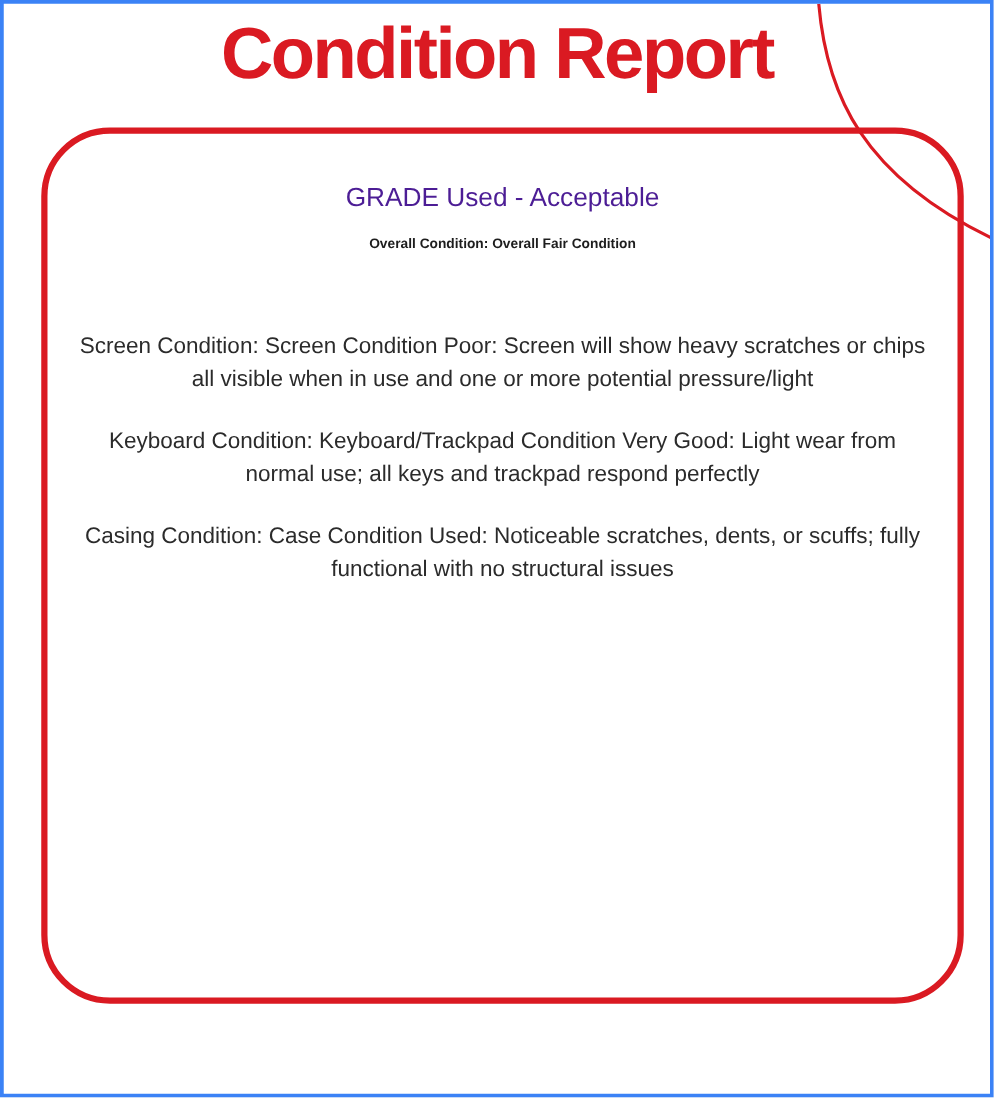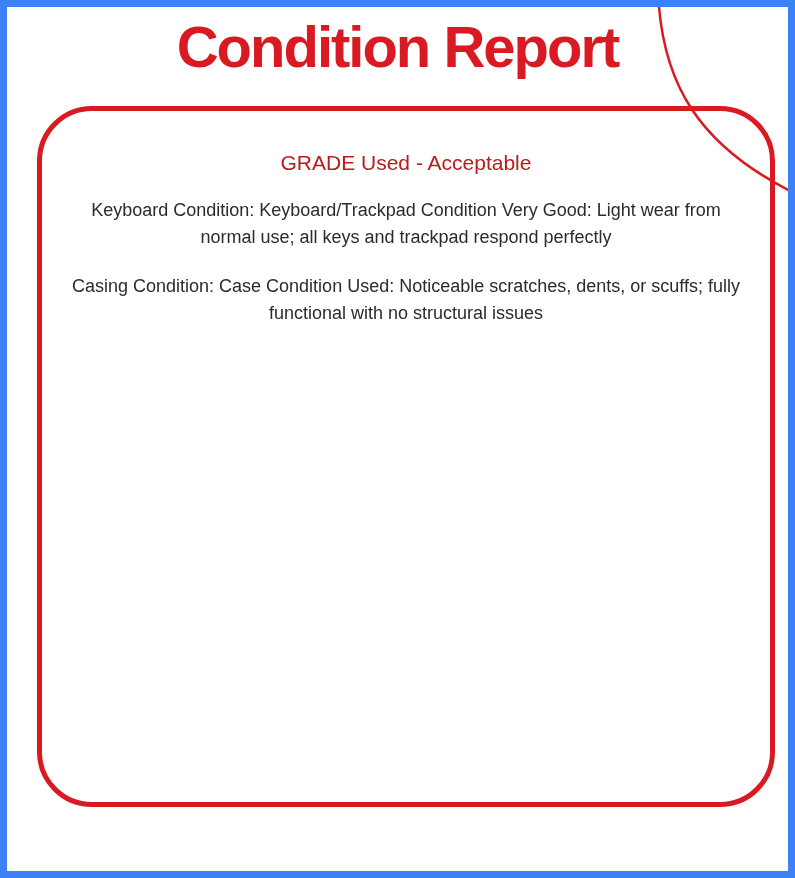--- a/index.html
+++ b/index.html
@@ -6,21 +6,21 @@
     margin: 0;
     padding: 0;
     background: #f3f3f3;
     font-family: "Liberation Sans", sans-serif;
   }
   .canvas {
     position: relative;
     width: 795px;
     height: 878px;
     background: #ffffff;
-    border: 7px solid #3b82f6;
+    border: 3px solid #3b82f6;
     box-sizing: border-box;
     overflow: hidden;
   }
   .swoosh {
     position: absolute;
     top: 0;
     left: 0;
     pointer-events: none;
   }
   .title {
@@ -44,21 +44,21 @@
     height: 701px;
     box-sizing: border-box;
     border: 5px solid #da1a22;
     border-radius: 55px;
     background: #ffffff;
   }
   .grade {
     margin-top: 40px;
     text-align: center;
     font-size: 21px;
-    color: #b91c1c;
+    color: #4c1d95;
   }
   .description {
     width: 680px;
     margin: 60px auto 0 auto;
     text-align: center;
     font-size: 18px;
     line-height: 27px;
     color: #2b2b2b;
   }
   .overall {
@@ -85,21 +85,23 @@
 
 <div class="canvas">
 
   <h1 class="title">Condition Report</h1>
 
   <div class="report-box">
 
     <div class="grade">GRADE Used - Acceptable</div>
 
 
+    <div class="overall">Overall Condition: Overall Fair Condition</div>
 
+    <p class="section first">Screen Condition: Screen Condition Poor: Screen will show heavy scratches or chips all visible when in use and one or more potential pressure/light</p>
 
     <p class="section">Keyboard Condition: Keyboard/Trackpad Condition Very Good: Light wear from normal use; all keys and trackpad respond perfectly</p>
 
     <p class="section">Casing Condition: Case Condition Used: Noticeable scratches, dents, or scuffs; fully functional with no structural issues</p>
 
 
   </div>
 
   <svg class="swoosh" width="795" height="220" viewBox="0 0 795 220" aria-hidden="true">
     <path d="M 652,0 C 658,70 685,140 800,192" fill="none" stroke="#da1a22" stroke-width="2.5"></path>

